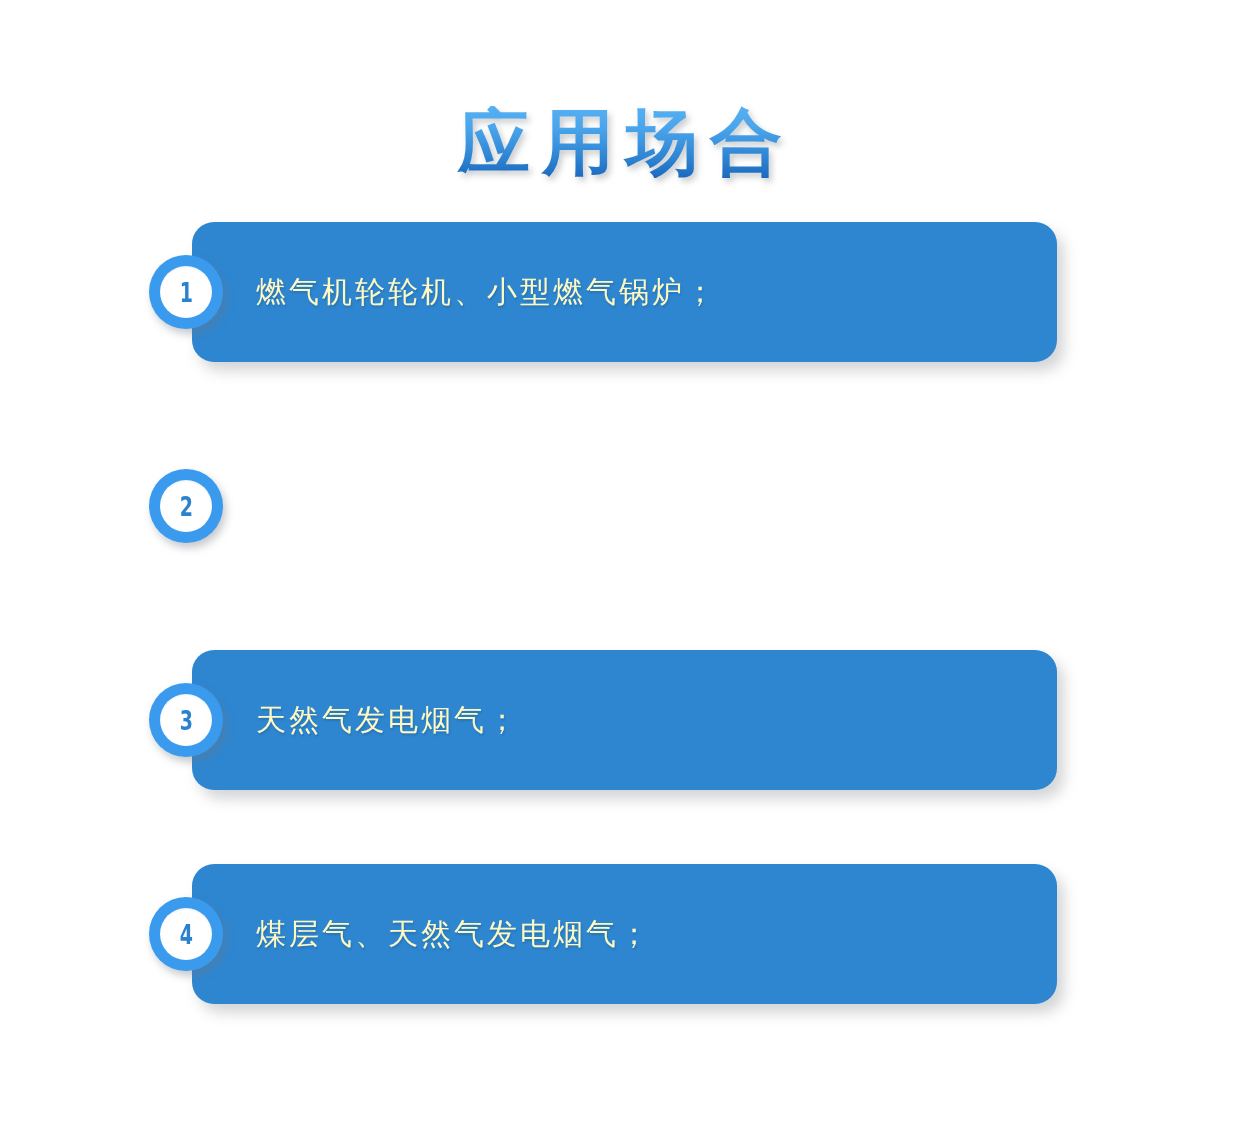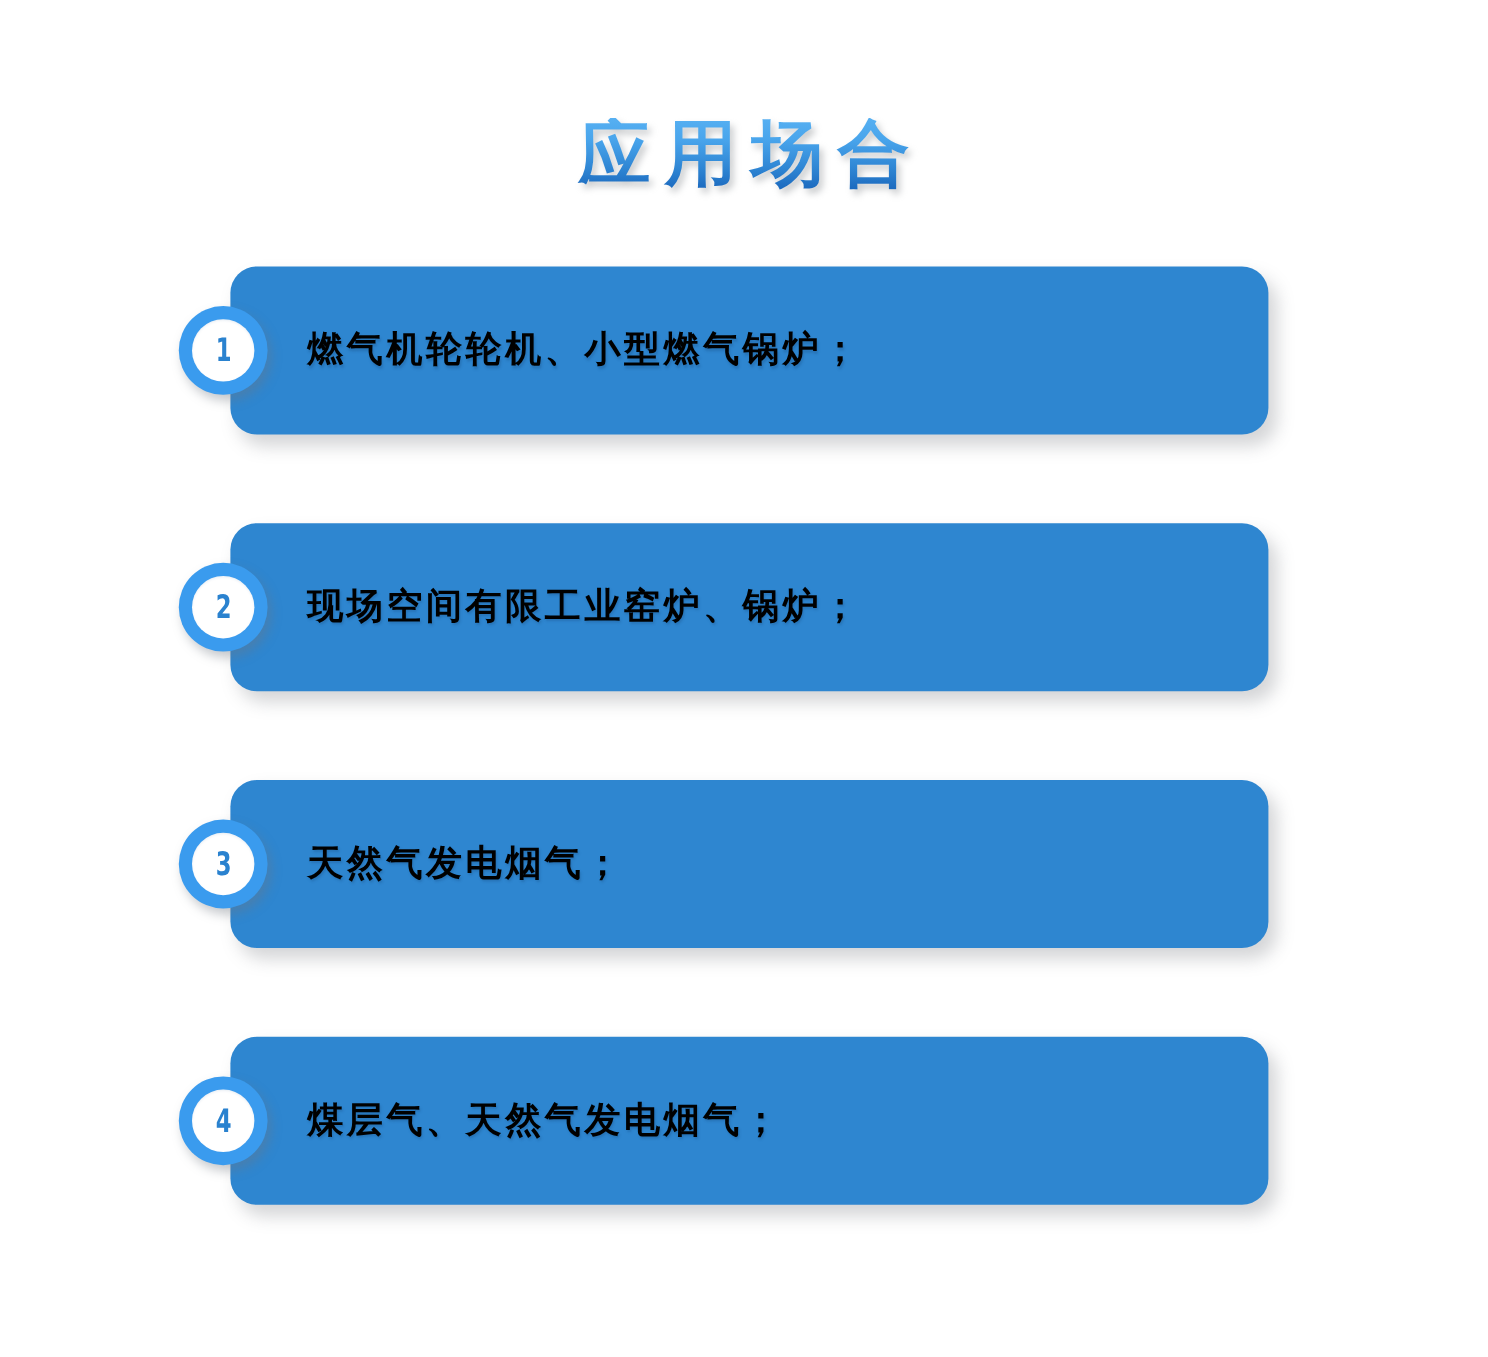--- a/index.html
+++ b/index.html
@@ -23,21 +23,21 @@
     height: 1131px;
   }
 
   
   .page-title {
     position: absolute;
     top: 58px;
     left: 0;
     width: 1240px;
     text-align: center;
-    font-size: 60px;
+    font-size: 72px;
     font-weight: bold;
     line-height: 1.0;
     letter-spacing: 12px;
     text-indent: 12px;
     background-image: linear-gradient(to bottom, #57b0f2 0%, #49a5ec 30%, #2f86d4 70%, #1b69be 100%);
     -webkit-background-clip: text;
     background-clip: text;
     color: transparent;
     -webkit-text-fill-color: transparent;
     filter: drop-shadow(3px 4px 3px rgba(120,125,130,0.40));
@@ -69,23 +69,23 @@
     box-sizing: border-box;
     background: #2e86d0;
     border-radius: 22px;
     box-shadow: 7px 9px 14px rgba(120,125,132,0.32);
     display: flex;
     align-items: center;
   }
 
   .card-text {
     margin-left: 64px;
-    color: #000000;
+    color: #fef9c3;
     font-size: 30px;
-    font-weight: bold;
+    font-weight: normal;
     letter-spacing: 3px;
     line-height: 1.25;
     white-space: nowrap;
     text-shadow: 1px 2px 2px rgba(20,70,120,0.28);
   }
 
   
   .badge {
     position: absolute;
     left: 149px;
@@ -137,23 +137,20 @@
         <div class="card-text">燃气机轮轮机、小型燃气锅炉；</div>
       </div>
       <div class="badge">
         <div class="badge-inner">
           <span class="badge-num">1</span>
         </div>
       </div>
     </div>
 
     <div class="card-row">
-      <div class="card-body">
-        <div class="card-text">现场空间有限工业窑炉、锅炉；</div>
-      </div>
       <div class="badge">
         <div class="badge-inner">
           <span class="badge-num">2</span>
         </div>
       </div>
     </div>
 
     <div class="card-row">
       <div class="card-body">
         <div class="card-text">天然气发电烟气；</div>

